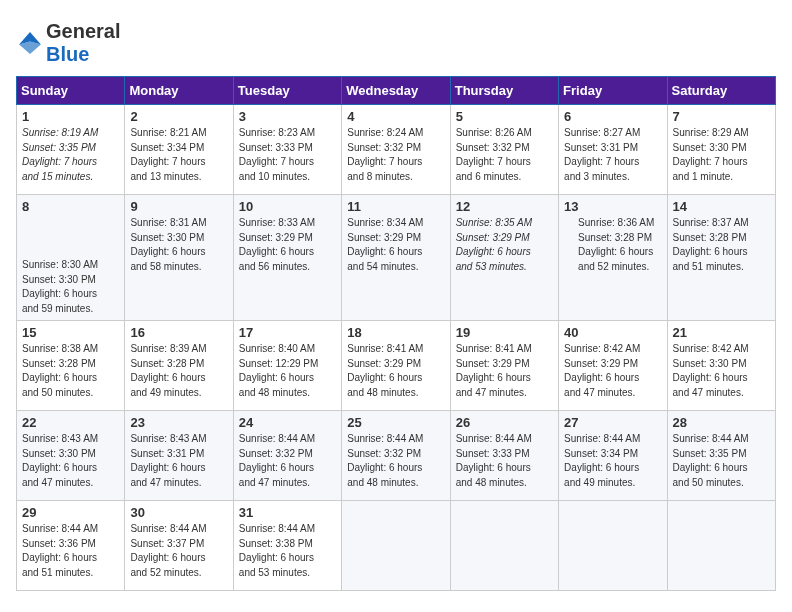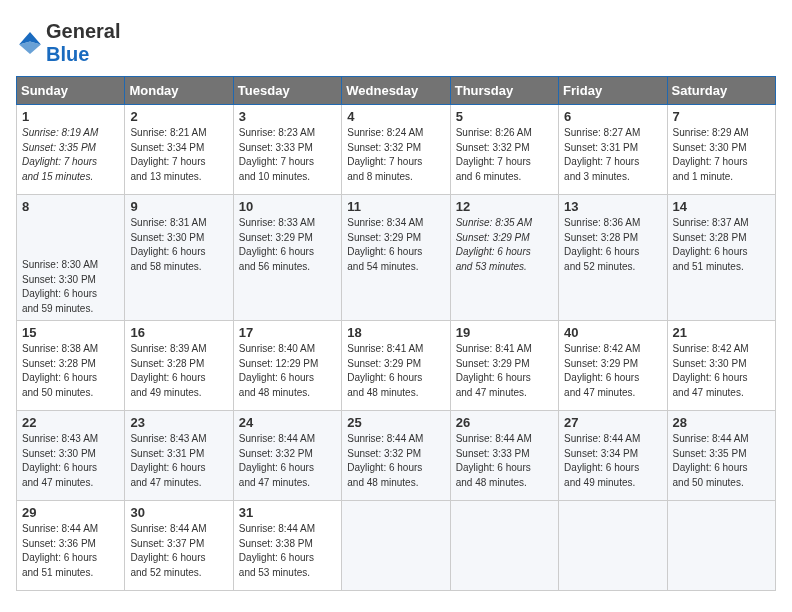--- a/index.html
+++ b/index.html
@@ -48,21 +48,21 @@
       color: #555;
     }
     .calendar {
       flex: 1;
       border: 1px solid #ccc;
       border-collapse: collapse;
       width: 100%;
       table-layout: fixed;
     }
     .calendar thead tr th {
-      background-color: #737373;
+      background-color: #4c1d95;
       color: #fff;
       font-size: 13px;
       font-weight: bold;
       padding: 6px 4px;
       text-align: left;
       border: 1px solid #2068b0;
     }
     .calendar tbody tr td {
       vertical-align: top;
       border: 1px solid #ccc;
@@ -210,21 +210,21 @@
           </td>
           <td>
             <span class="day-num">12</span>
             <div class="day-info" style="white-space: pre-line; font-style: italic;">Sunrise: 8:35 AM
 Sunset: 3:29 PM
 Daylight: 6 hours
 and 53 minutes.</div>
           </td>
           <td>
             <span class="day-num">13</span>
-            <div class="day-info" style="white-space: pre-line;">Sunrise: 8:36 AM
+            <div class="day-info" style="white-space: pre-line; margin-left: 14px;">Sunrise: 8:36 AM
 Sunset: 3:28 PM
 Daylight: 6 hours
 and 52 minutes.</div>
           </td>
           <td>
             <span class="day-num">14</span>
             <div class="day-info" style="white-space: pre-line;">Sunrise: 8:37 AM
 Sunset: 3:28 PM
 Daylight: 6 hours
 and 51 minutes.</div>

